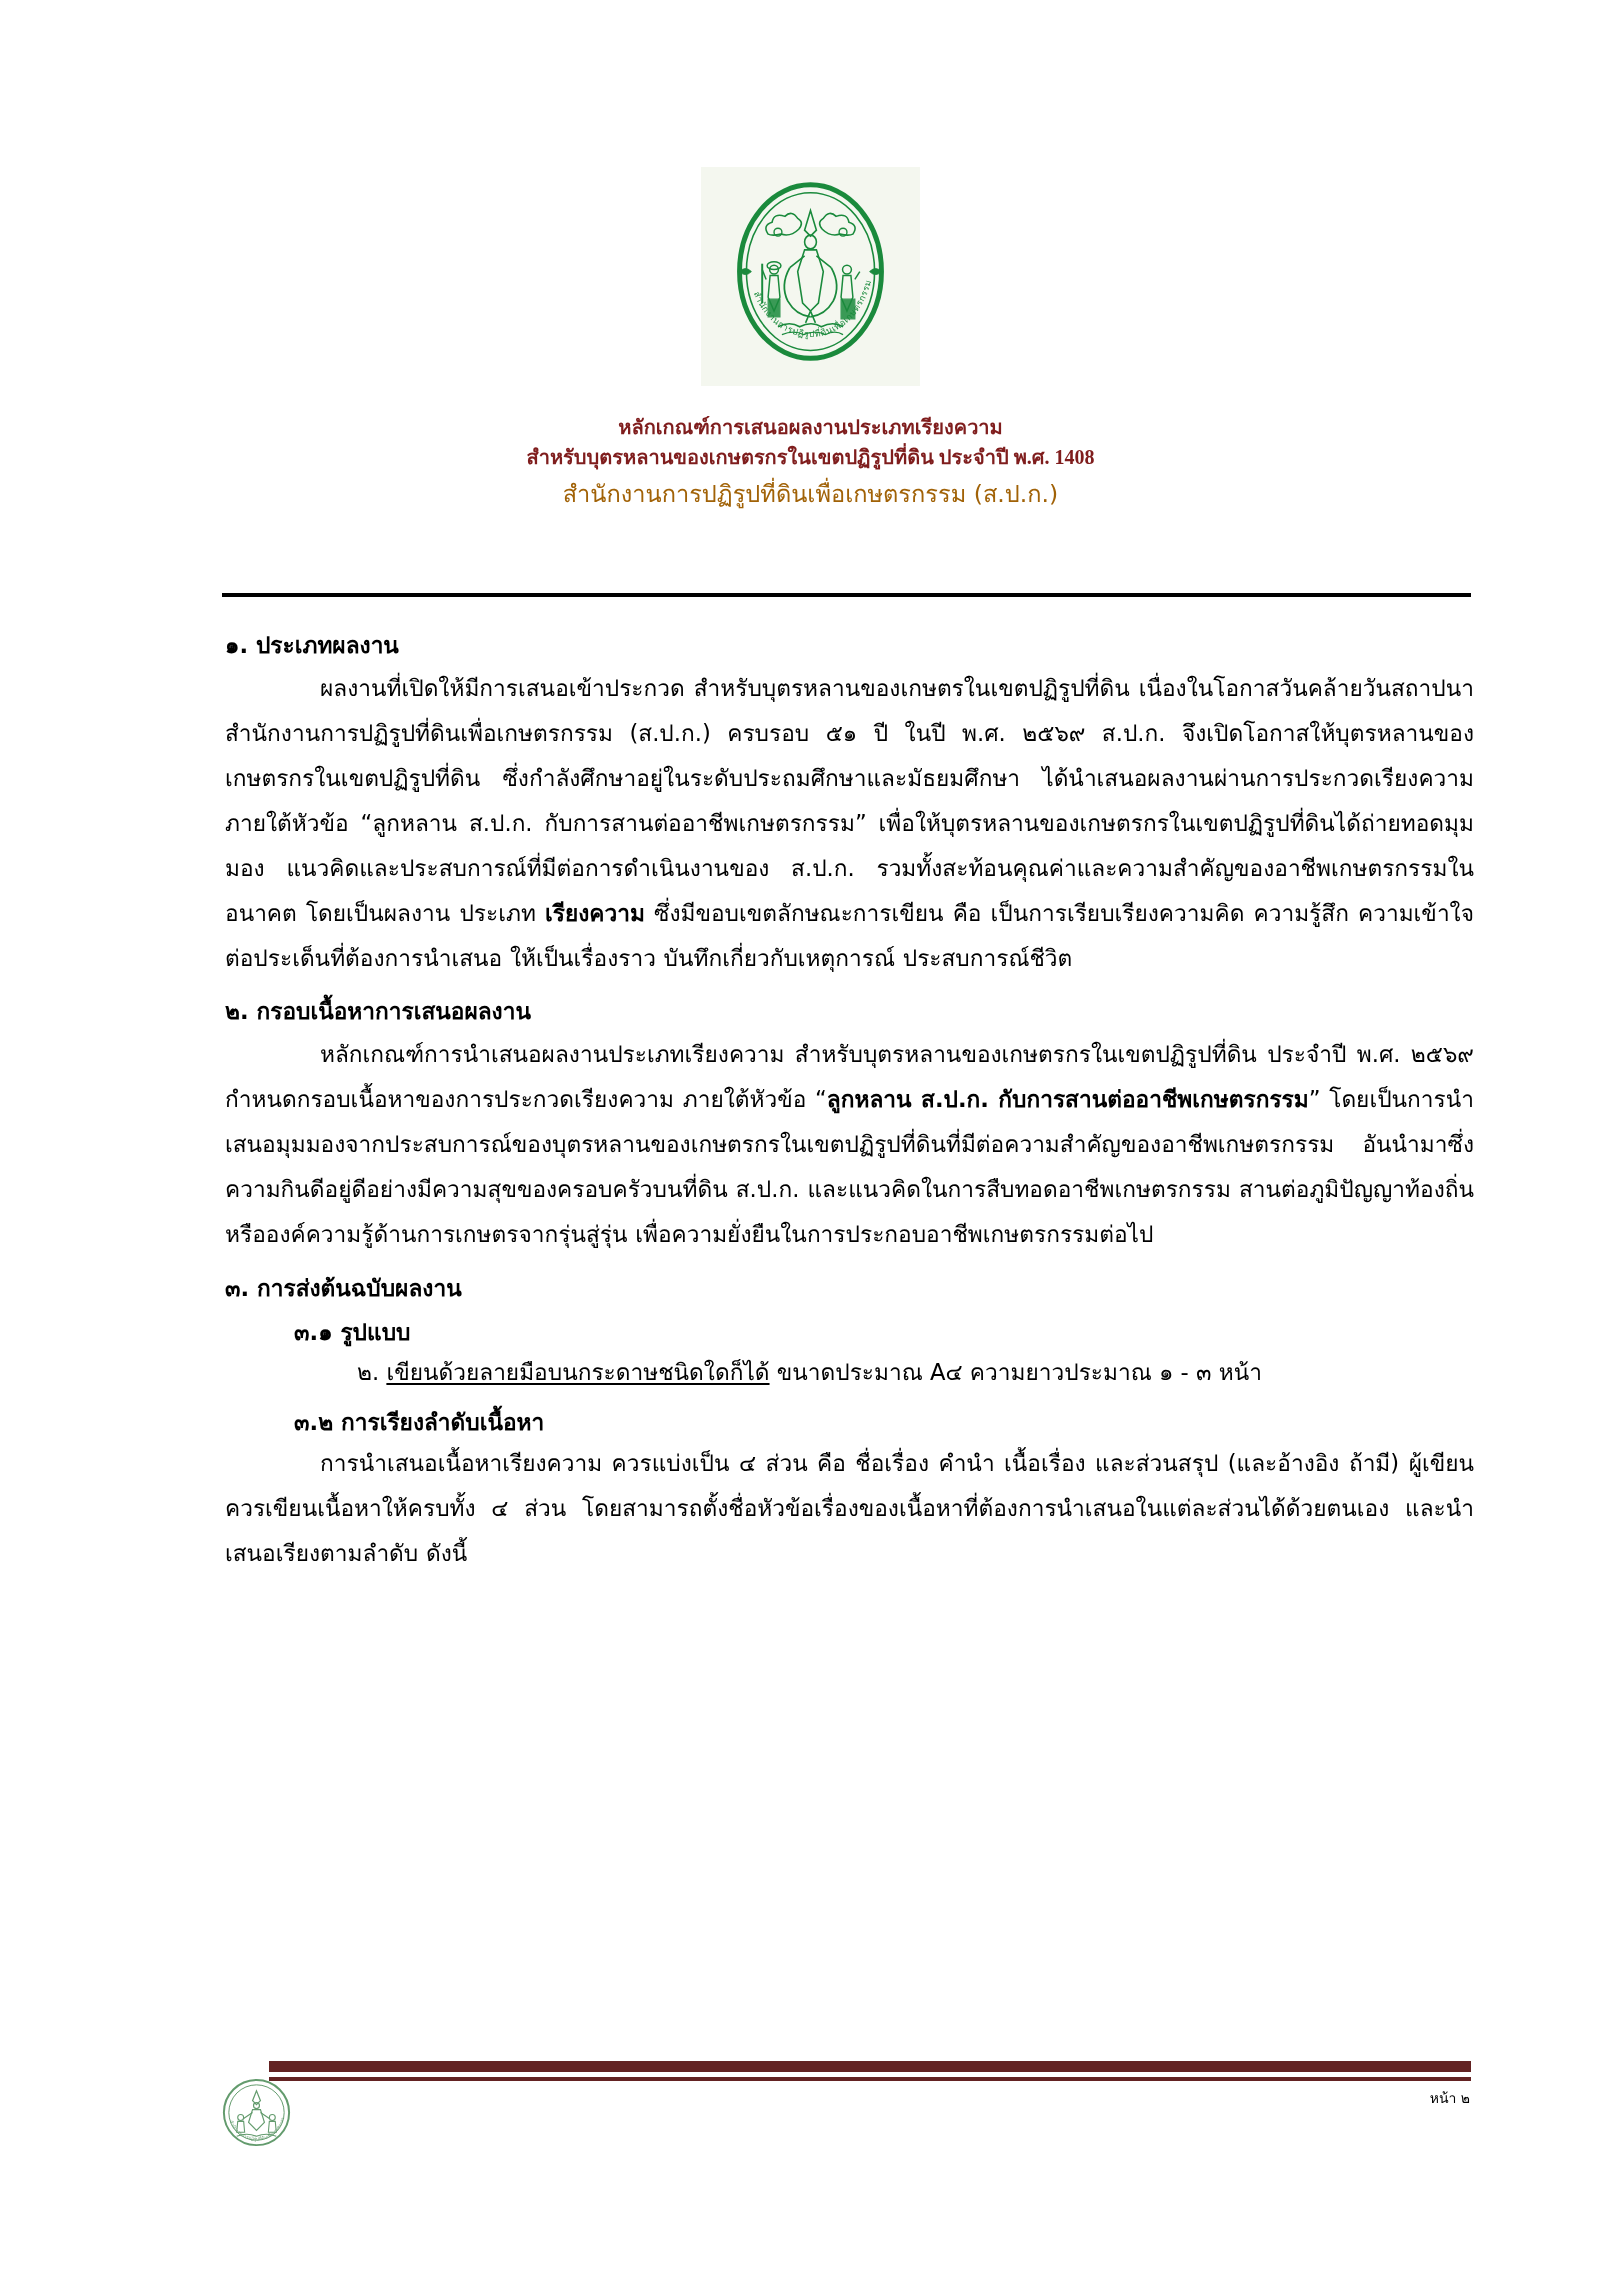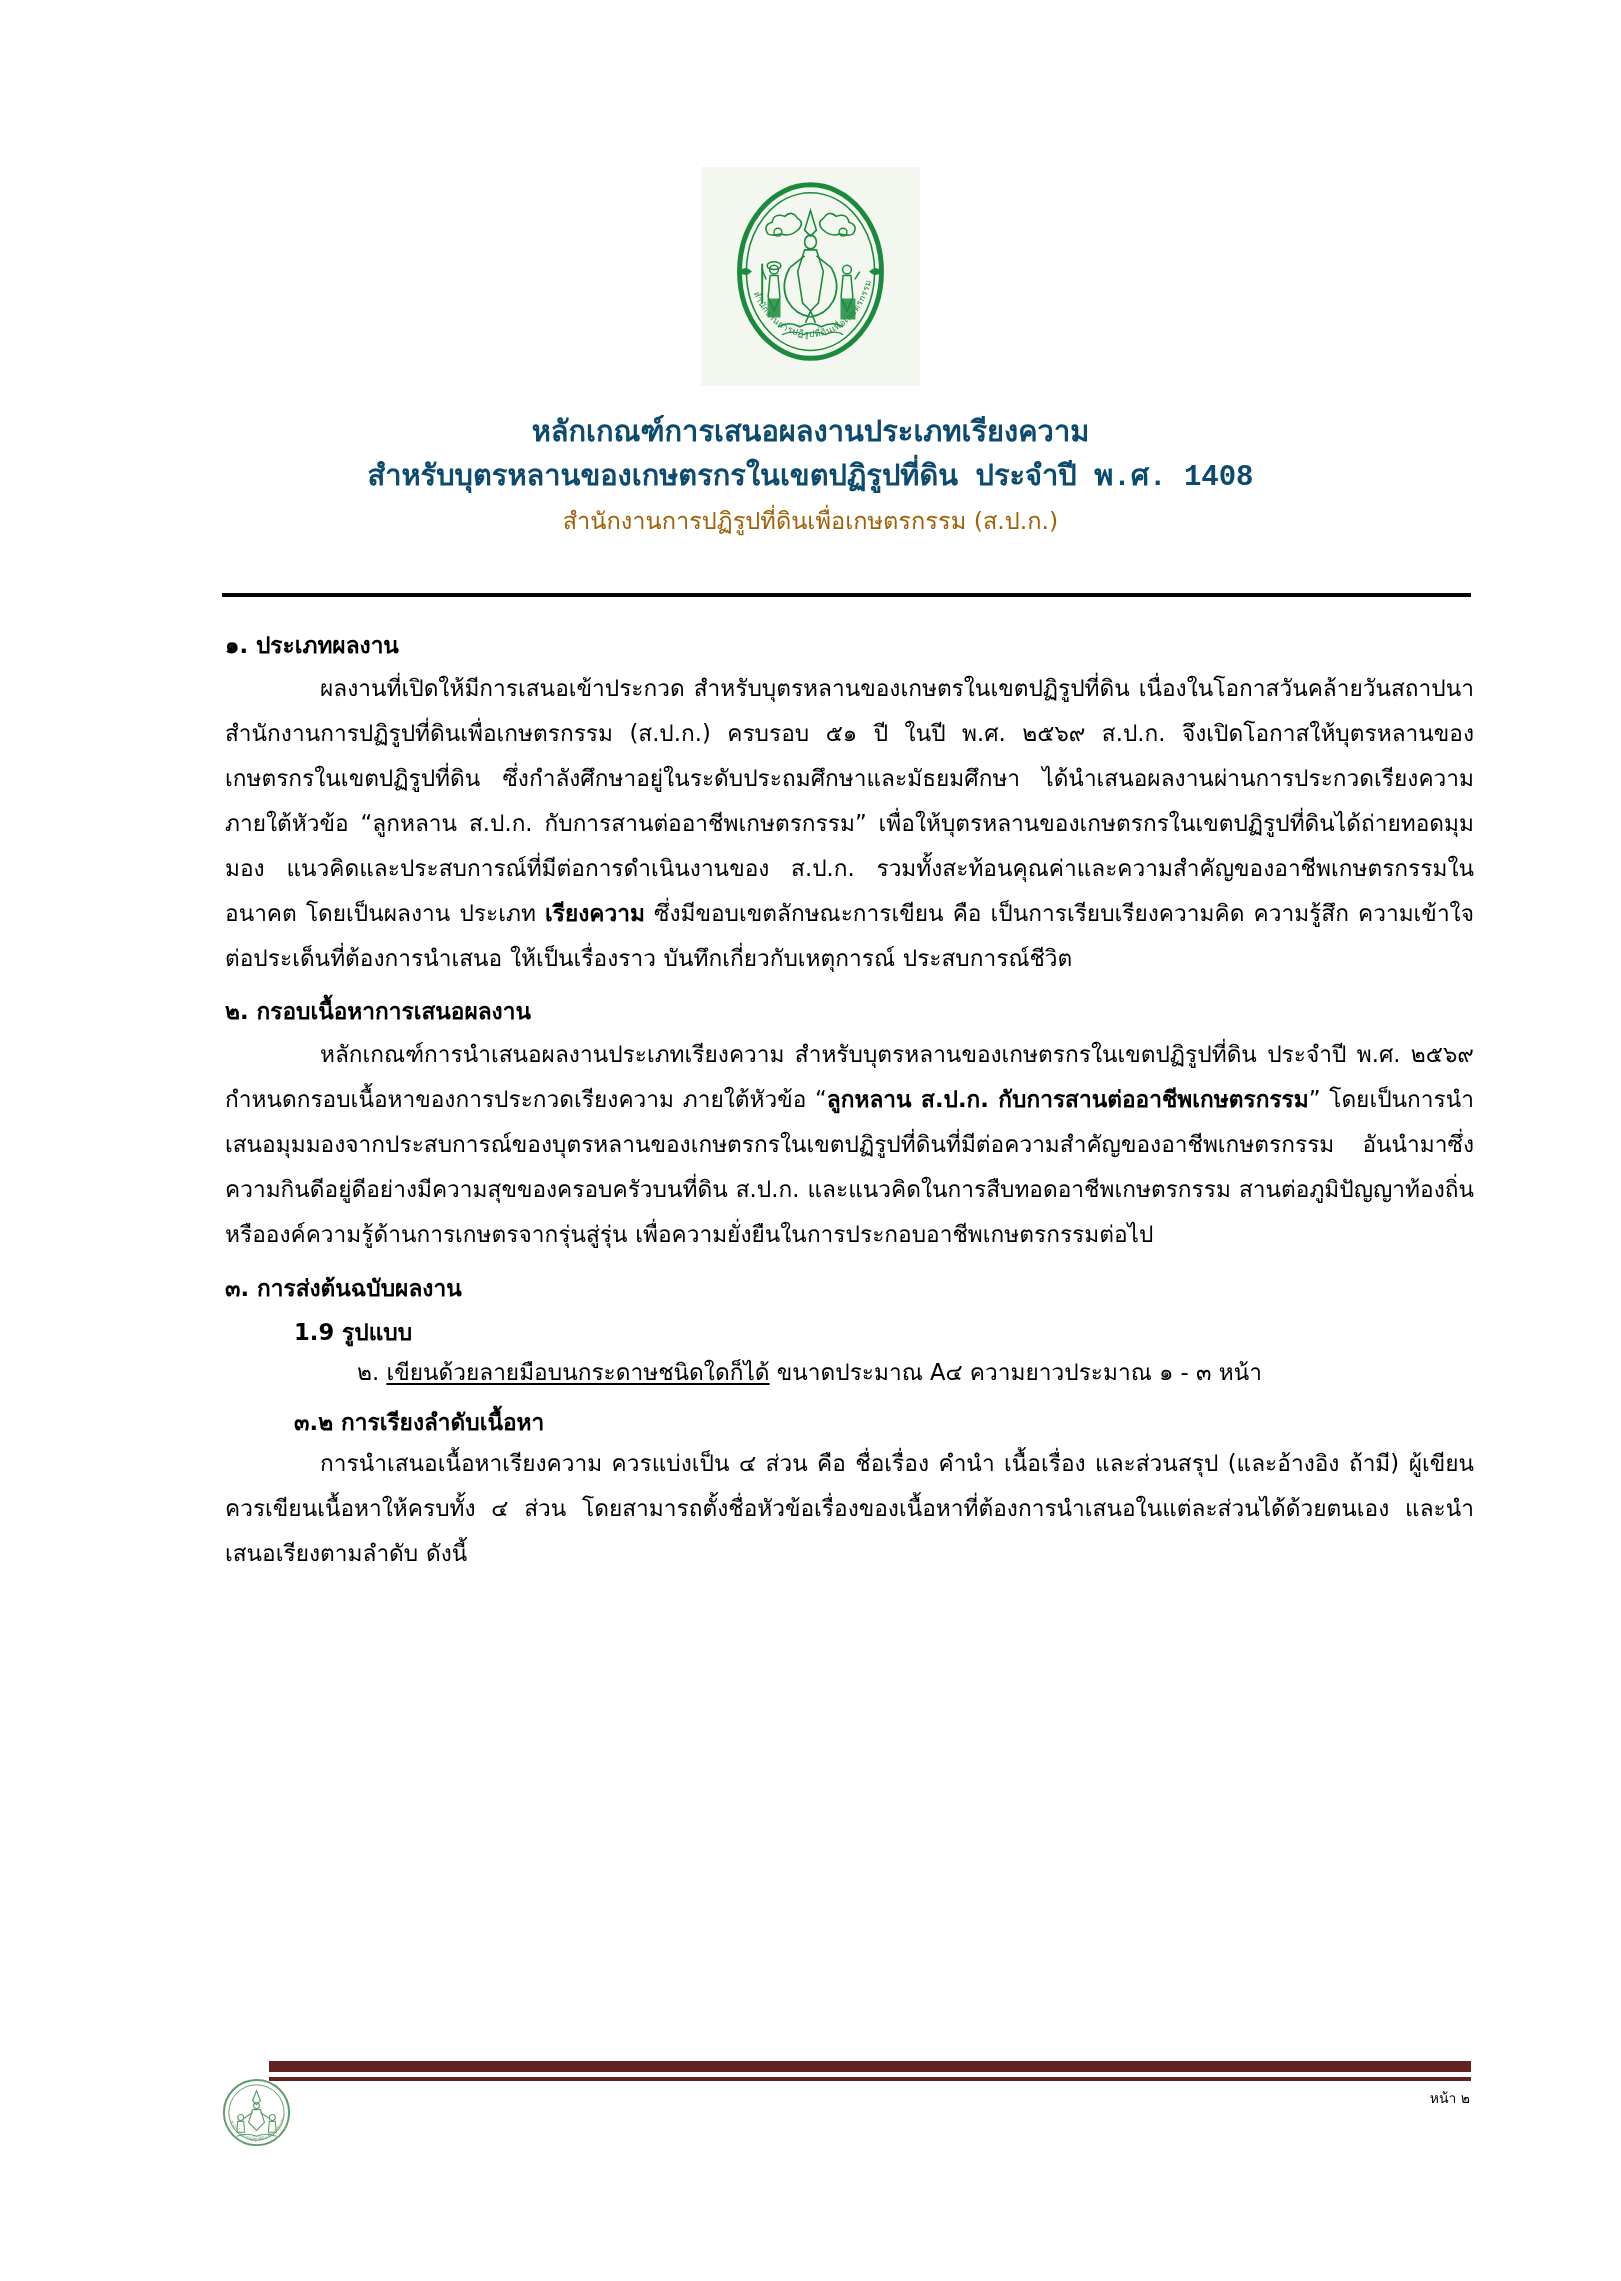--- a/index.html
+++ b/index.html
@@ -40,26 +40,26 @@
 
   
   .title-block {
     position: absolute;
     left: 153px;
     right: 153px;
     top: 412px;
     text-align: center;
   }
   .title-line {
-    font-family: Liberation Mono, monospace;
+    font-family: Liberation Serif, serif;
     font-weight: bold;
-    font-size: 29px;
+    font-size: 20px;
     line-height: 1.5;
     letter-spacing: 0px;
-    color: #0c4a6e;
+    color: #7f1d1d;
   }
   .subtitle-line {
     font-family: "DejaVu Sans", "Liberation Sans", sans-serif;
     font-weight: normal;
     font-size: 23.6px;
     line-height: 1.55;
     margin-top: 3.9px;
     color: #a16207;
   }
   .header-rule {
@@ -228,21 +228,21 @@
   <div class="body-area">
 
     <div class="sec-head">๑. ประเภทผลงาน</div>
     <p class="para"><span>ผลงานที่เปิดให้มีการเสนอเข้าประกวด สำหรับบุตรหลานของเกษตรในเขตปฏิรูปที่ดิน เนื่องในโอกาสวันคล้ายวันสถาปนา สำนักงานการปฏิรูปที่ดินเพื่อเกษตรกรรม (ส.ป.ก.) ครบรอบ ๕๑ ปี ในปี พ.ศ. ๒๕๖๙ ส.ป.ก. จึงเปิดโอกาสให้บุตรหลานของเกษตรกรในเขตปฏิรูปที่ดิน ซึ่งกำลังศึกษาอยู่ในระดับประถมศึกษาและมัธยมศึกษา ได้นำเสนอผลงานผ่านการประกวดเรียงความ ภายใต้หัวข้อ “ลูกหลาน ส.ป.ก. กับการสานต่ออาชีพเกษตรกรรม” เพื่อให้บุตรหลานของเกษตรกรในเขตปฏิรูปที่ดินได้ถ่ายทอดมุมมอง แนวคิดและประสบการณ์ที่มีต่อการดำเนินงานของ ส.ป.ก. รวมทั้งสะท้อนคุณค่าและความสำคัญของอาชีพเกษตรกรรมในอนาคต โดยเป็นผลงาน ประเภท </span><span class="b">เรียงความ</span><span> ซึ่งมีขอบเขตลักษณะการเขียน คือ เป็นการเรียบเรียงความคิด ความรู้สึก ความเข้าใจต่อประเด็นที่ต้องการนำเสนอ ให้เป็นเรื่องราว บันทึกเกี่ยวกับเหตุการณ์ ประสบการณ์ชีวิต</span></p>
 
     <div class="sec-head sp1">๒. กรอบเนื้อหาการเสนอผลงาน</div>
     <p class="para"><span>หลักเกณฑ์การนำเสนอผลงานประเภทเรียงความ สำหรับบุตรหลานของเกษตรกรในเขตปฏิรูปที่ดิน ประจำปี พ.ศ. ๒๕๖๙ กำหนดกรอบเนื้อหาของการประกวดเรียงความ ภายใต้หัวข้อ “</span><span class="b">ลูกหลาน ส.ป.ก. กับการสานต่ออาชีพเกษตรกรรม</span><span>” โดยเป็นการนำเสนอมุมมองจากประสบการณ์ของบุตรหลานของเกษตรกรในเขตปฏิรูปที่ดินที่มีต่อความสำคัญของอาชีพเกษตรกรรม อันนำมาซึ่งความกินดีอยู่ดีอย่างมีความสุขของครอบครัวบนที่ดิน ส.ป.ก. และแนวคิดในการสืบทอดอาชีพเกษตรกรรม สานต่อภูมิปัญญาท้องถิ่นหรือองค์ความรู้ด้านการเกษตรจากรุ่นสู่รุ่น เพื่อความยั่งยืนในการประกอบอาชีพเกษตรกรรมต่อไป</span></p>
 
     <div class="sec-head sp1">๓. การส่งต้นฉบับผลงาน</div>
 
-    <div class="sub-head">1.9 รูปแบบ</div>
+    <div class="sub-head">๓.๑ รูปแบบ</div>
     <p class="item"><span>๒. </span><span class="u">เขียนด้วยลายมือบนกระดาษชนิดใดก็ได้</span><span> ขนาดประมาณ A๔ ความยาวประมาณ ๑ - ๓ หน้า</span></p>
 
     <div class="sub-head">๓.๒ การเรียงลำดับเนื้อหา</div>
     <p class="para tight">การนำเสนอเนื้อหาเรียงความ ควรแบ่งเป็น ๔ ส่วน คือ ชื่อเรื่อง คำนำ เนื้อเรื่อง และส่วนสรุป (และอ้างอิง ถ้ามี) ผู้เขียนควรเขียนเนื้อหาให้ครบทั้ง ๔ ส่วน โดยสามารถตั้งชื่อหัวข้อเรื่องของเนื้อหาที่ต้องการนำเสนอในแต่ละส่วนได้ด้วยตนเอง และนำเสนอเรียงตามลำดับ ดังนี้</p>
 
   </div>
 
   <div class="footer">
     <div class="footer-rule-thick"></div>
     <div class="footer-rule-thin"></div>

